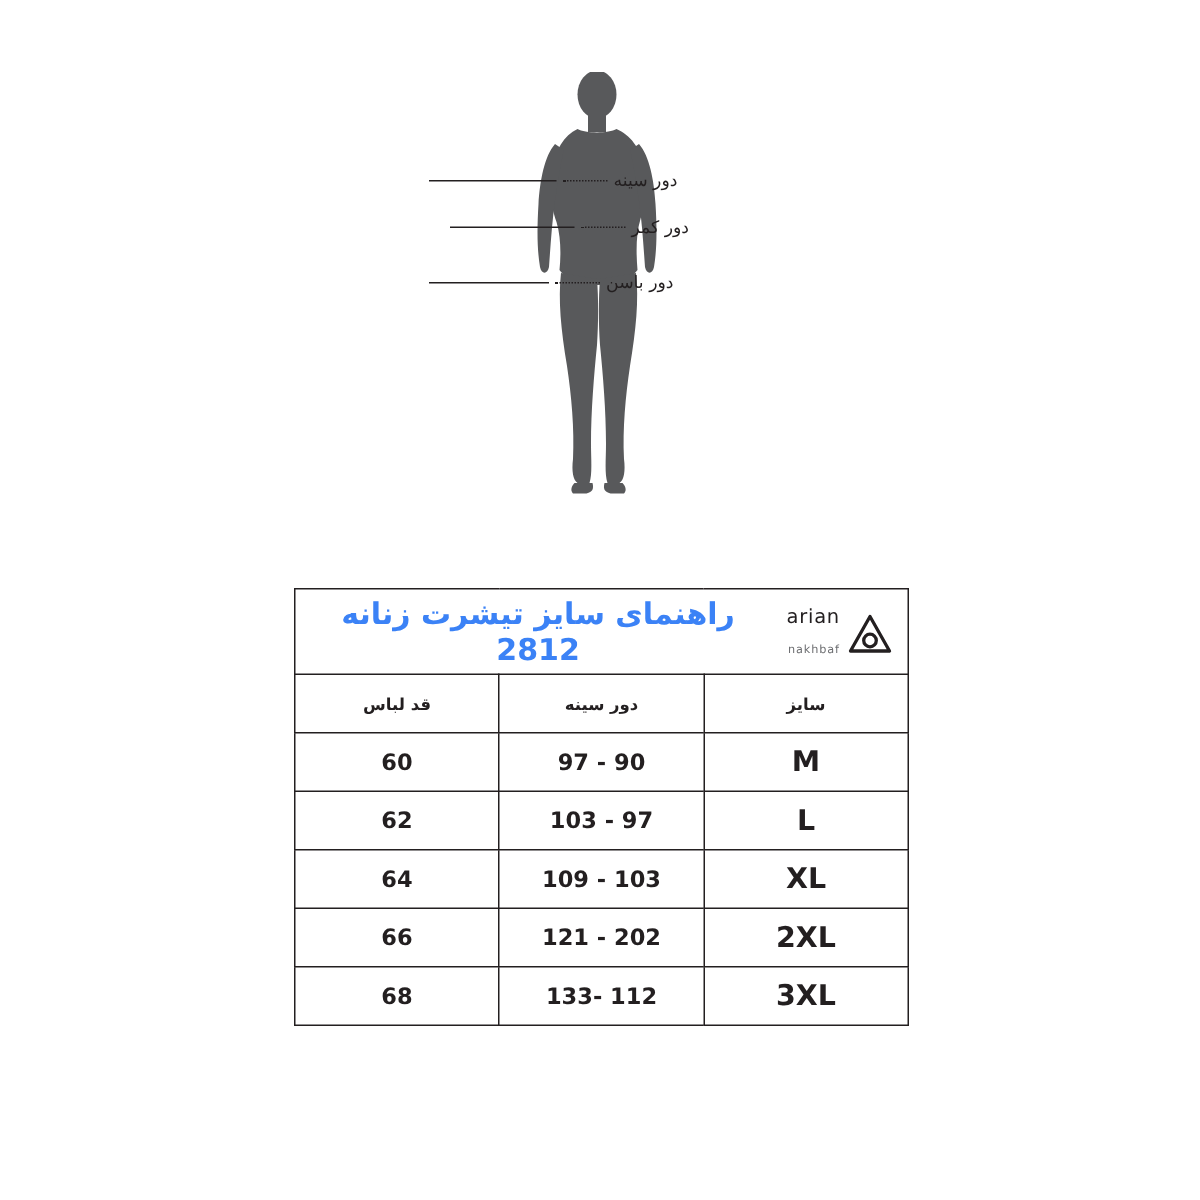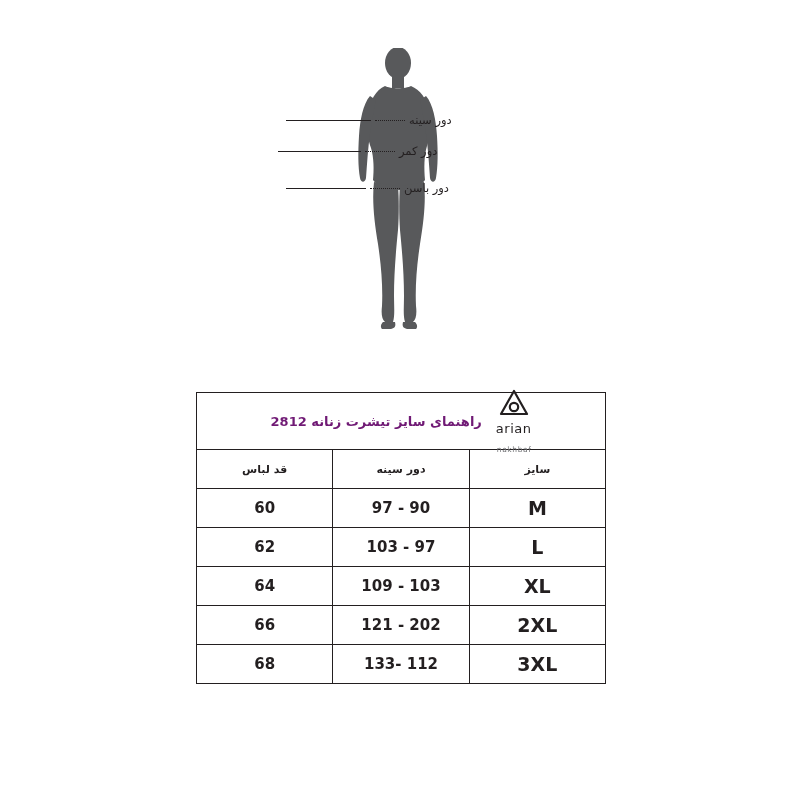--- a/index.html
+++ b/index.html
@@ -50,21 +50,21 @@
     border-top: 1.4px dotted #231f20;
     margin: 0 4px;
     height: 0;
   }
   .callout .solid {
     border-top: 1.4px solid #231f20;
     height: 0;
   }
 
   #callout-bust  { left: 286px; top: 113px; }
-  #callout-waist { left: 278px; top: 144px; }
+  #callout-waist { left: 300px; top: 144px; }
   #callout-hip   { left: 286px; top: 181px; }
 
   #callout-bust  .solid { width: 85px; }
   #callout-waist .solid { width: 83px; }
   #callout-hip   .solid { width: 80px; }
 
   
   .size-table {
     position: absolute;
     left: 196px;
@@ -86,29 +86,29 @@
   }
   .title-inner {
     display: flex;
     flex-direction: row;
     align-items: center;
     justify-content: center;
     gap: 14px;
     height: 56px;
   }
   .title-text {
-    font-size: 13px;
-    font-weight: bold;
-    color: #701a75;
+    font-size: 20px;
+    font-weight: bold;
+    color: #3b82f6;
     direction: rtl;
   }
   .logo {
     display: flex;
-    flex-direction: column;
-    align-items: center;
+    flex-direction: row;
+    align-items: flex-end;
     gap: 5px;
   }
   .logo-mark {
     line-height: 0;
   }
   .logo-words {
     display: flex;
     flex-direction: column;
     align-items: flex-start;
     line-height: 1;

